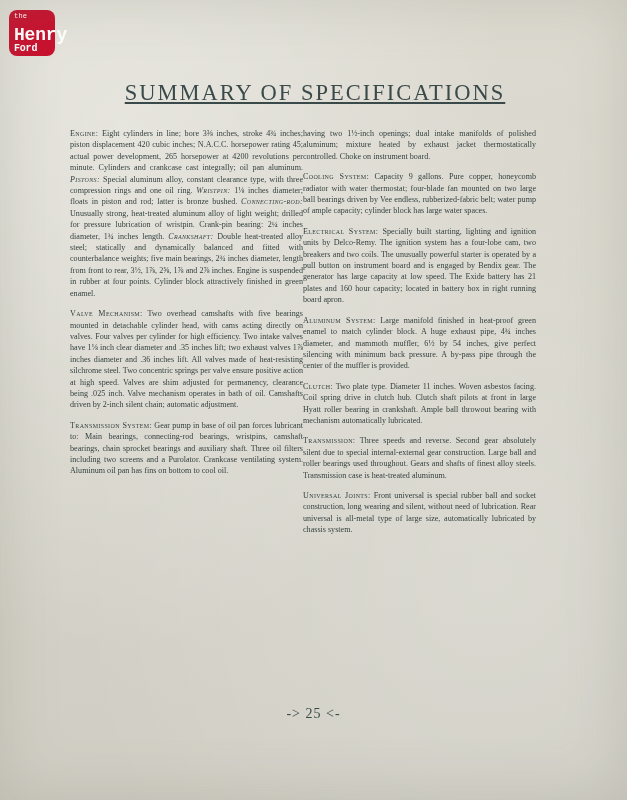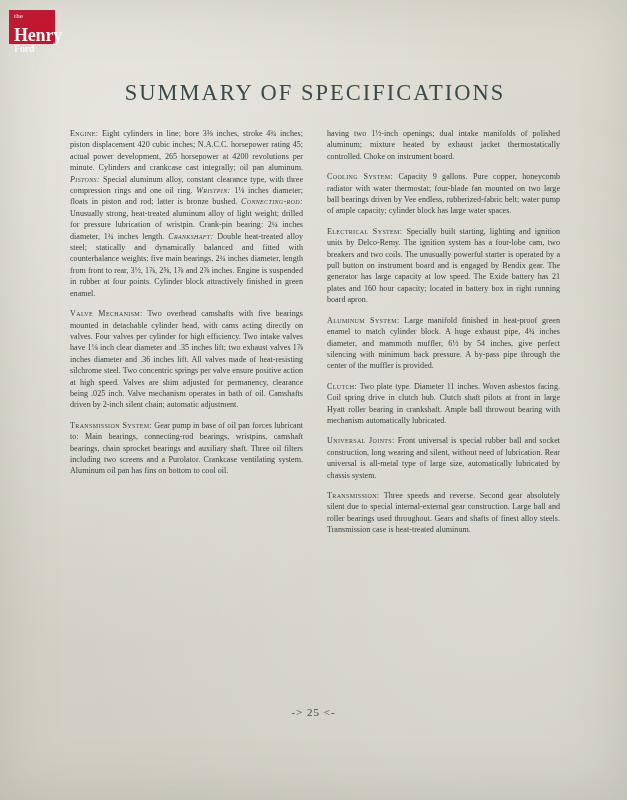--- a/index.html
+++ b/index.html
@@ -30,27 +30,28 @@
     pointer-events: none;
     box-shadow: inset 0 0 60px rgba(120,118,105,0.22);
   }
 
   
   .logo {
     position: absolute;
     left: 9px;
     top: 10px;
     width: 46px;
-    height: 34px;
+    height: 46px;
     background: #c8102e;
     color: #ffffff;
-    font-family: Liberation Serif, serif;
+    font-family: Liberation Mono, monospace;
     line-height: 1.02;
     padding: 3px 4px 0 5px;
     box-sizing: border-box;
+    border-radius: 8px;
   }
   .logo .the {
     font-size: 7px;
     display: block;
     letter-spacing: 0.2px;
     margin-bottom: 0px;
   }
   .logo .henry {
     font-size: 18px;
     display: block;
@@ -74,26 +75,26 @@
   }
   .title {
     font-family: "Liberation Serif", serif;
     font-size: 22.5px;
     letter-spacing: 2.0px;
     color: #3a4a4a;
     text-align: center;
     font-weight: normal;
     margin: 0 0 22px 0;
     white-space: nowrap;
+    text-decoration: underline;
   }
 
   
   .cols {
     display: flex;
-    gap: 24px;
   }
   .col {
     width: 233px;
   }
   p.para {
     margin: 0 0 9px 0;
     font-family: "Liberation Serif", serif;
     font-size: 8.1px;
     line-height: 11.4px;
     color: #33403f;
@@ -110,21 +111,21 @@
   .it { font-style: italic; }
 
   
   .folio {
     position: absolute;
     left: 0;
     right: 0;
     top: 706px;
     text-align: center;
     font-family: "Liberation Serif", serif;
-    font-size: 11px;
+    font-size: 14px;
     color: #3a4a4a;
     letter-spacing: 1px;
   }
 </style>
 </head>
 <body>
 
 <div class="page">
 
   <div class="logo">
@@ -151,23 +152,23 @@
         <p class="para"><span>having two 1½-inch openings; dual intake manifolds of polished aluminum; mixture heated by exhaust jacket thermostatically controlled. Choke on instrument board.</span></p>
 
         <p class="para"><span class="lead">Cooling System:</span><span>  Capacity 9 gallons. Pure copper, honeycomb radiator with water thermostat; four-blade fan mounted on two large ball bearings driven by Vee endless, rubberized-fabric belt; water pump of ample capacity; cylinder block has large water spaces.</span></p>
 
         <p class="para"><span class="lead">Electrical System:</span><span>  Specially built starting, lighting and ignition units by Delco-Remy. The ignition system has a four-lobe cam, two breakers and two coils. The unusually powerful starter is operated by a pull button on instrument board and is engaged by Bendix gear. The generator has large capacity at low speed. The Exide battery has 21 plates and 160 hour capacity; located in battery box in right running board apron.</span></p>
 
         <p class="para"><span class="lead">Aluminum System:</span><span>  Large manifold finished in heat-proof green enamel to match cylinder block. A huge exhaust pipe, 4¾ inches diameter, and mammoth muffler, 6½ by 54 inches, give perfect silencing with minimum back pressure. A by-pass pipe through the center of the muffler is provided.</span></p>
 
         <p class="para"><span class="lead">Clutch:</span><span>  Two plate type. Diameter 11 inches. Woven asbestos facing. Coil spring drive in clutch hub. Clutch shaft pilots at front in large Hyatt roller bearing in crankshaft. Ample ball throwout bearing with mechanism automatically lubricated.</span></p>
 
+        <p class="para"><span class="lead">Transmission:</span><span>  Three speeds and reverse. Second gear absolutely silent due to special internal-external gear construction. Large ball and roller bearings used throughout. Gears and shafts of finest alloy steels. Transmission case is heat-treated aluminum.</span></p>
+
         <p class="para"><span class="lead">Universal Joints:</span><span>  Front universal is special rubber ball and socket construction, long wearing and silent, without need of lubrication. Rear universal is all-metal type of large size, automatically lubricated by chassis system.</span></p>
-
-        <p class="para"><span class="lead">Transmission:</span><span>  Three speeds and reverse. Second gear absolutely silent due to special internal-external gear construction. Large ball and roller bearings used throughout. Gears and shafts of finest alloy steels. Transmission case is heat-treated aluminum.</span></p>
       </div>
 
     </div>
   </div>
 
   <div class="folio">-&gt; 25 &lt;-</div>
 
 </div>
 
 </body></html>

